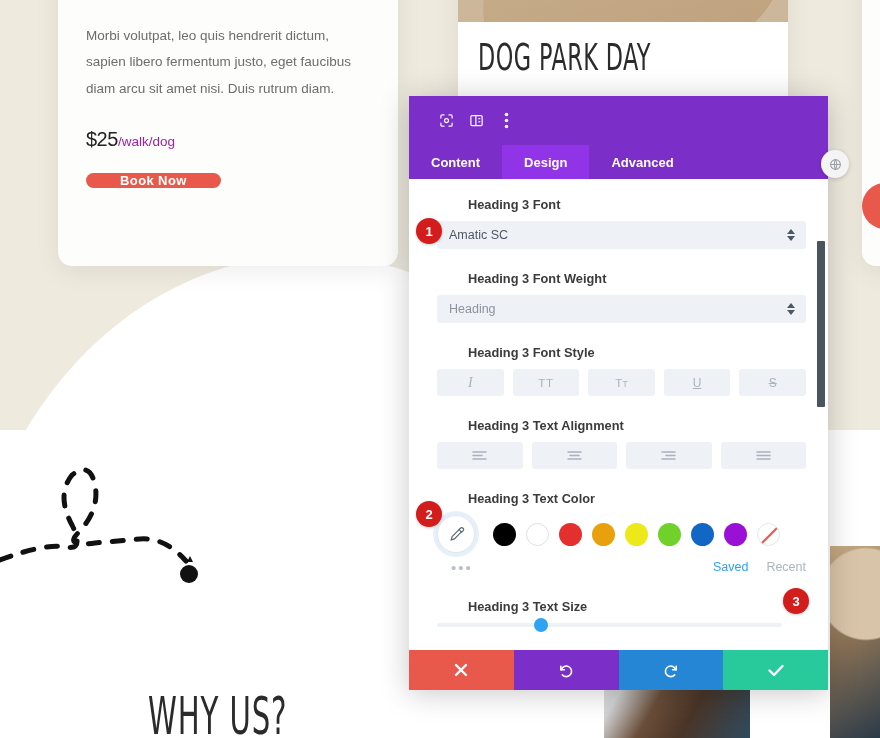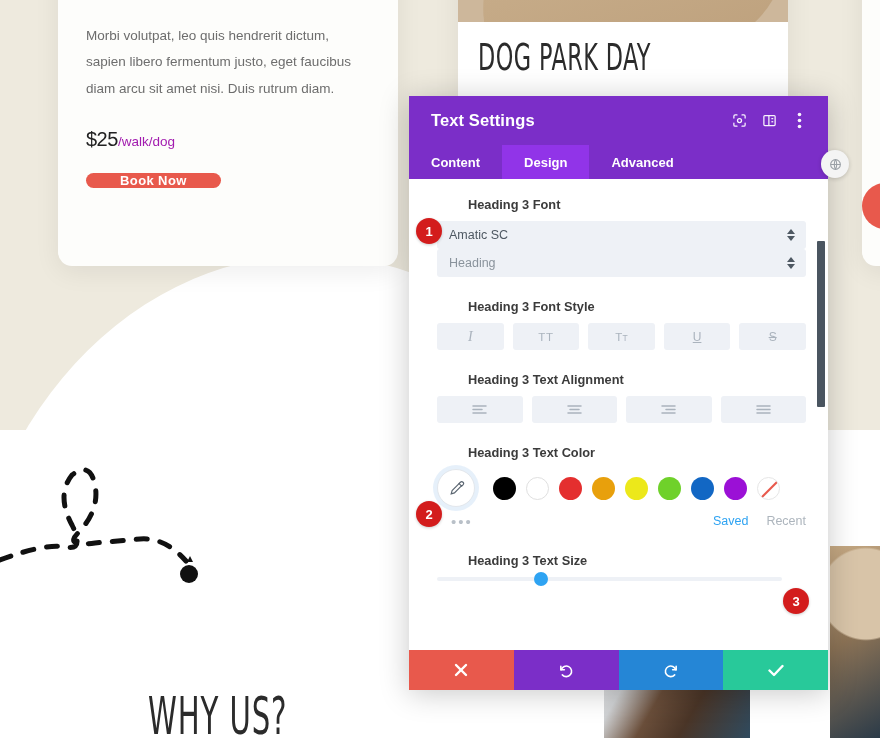--- a/index.html
+++ b/index.html
@@ -558,21 +558,20 @@
   <div class="edge-circle-icon">
     <svg width="13" height="13" viewBox="0 0 24 24" fill="none" stroke="#9aa0a6" stroke-width="2">
       <circle cx="12" cy="12" r="9"></circle>
         <path d="M3 12h18M12 3c3 3.5 3 13.5 0 18M12 3c-3 3.5-3 13.5 0 18"></path>
     </svg>
   </div>
 
   <div class="modal">
 
     <div class="modal-header">
-      <div class="modal-title">Text Settings</div>
 
       <div class="hdr-icon">
         <svg width="15" height="15" viewBox="0 0 24 24" fill="none" stroke="#ffffff" stroke-width="2" stroke-linecap="round">
           <path d="M3 8V5a2 2 0 0 1 2-2h3"></path>
             <path d="M16 3h3a2 2 0 0 1 2 2v3"></path>
           <path d="M21 16v3a2 2 0 0 1-2 2h-3"></path>
             <path d="M8 21H5a2 2 0 0 1-2-2v-3"></path>
           <circle cx="12" cy="12" r="3.2"></circle>
         </svg>
       </div>
@@ -609,20 +608,21 @@
         <span class="spinner-arrows">
           <svg width="8" height="5" viewBox="0 0 8 5">
               <path d="M4 0 L8 5 L0 5 Z" fill="#4e5862"></path>
             </svg>
           <svg width="8" height="5" viewBox="0 0 8 5">
               <path d="M4 5 L0 0 L8 0 Z" fill="#4e5862"></path>
             </svg>
         </span>
       </div>
 
+      <div class="field-label">Heading 3 Font Weight</div>
       <div class="select-box placeholder">
         <span>Heading</span>
         <span class="spinner-arrows">
           <svg width="8" height="5" viewBox="0 0 8 5">
               <path d="M4 0 L8 5 L0 5 Z" fill="#4e5862"></path>
             </svg>
           <svg width="8" height="5" viewBox="0 0 8 5">
               <path d="M4 5 L0 0 L8 0 Z" fill="#4e5862"></path>
             </svg>
         </span>

